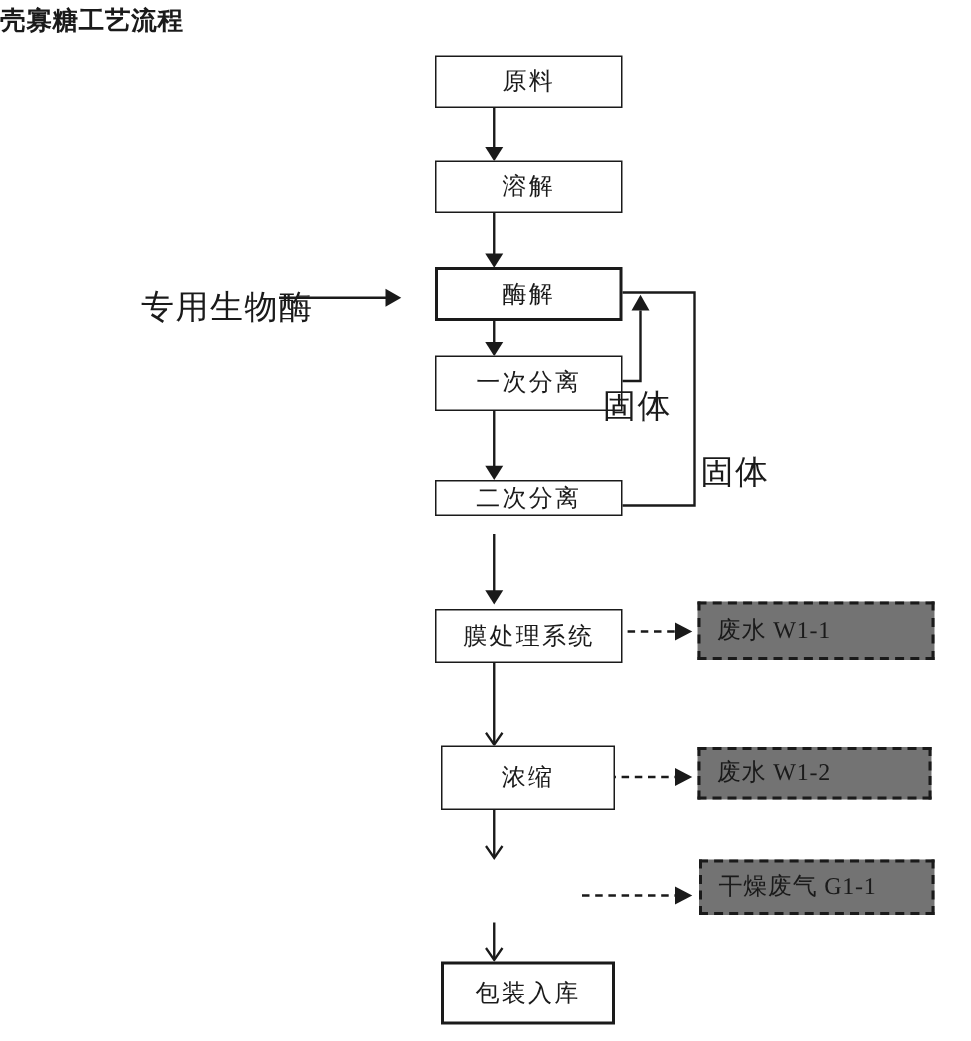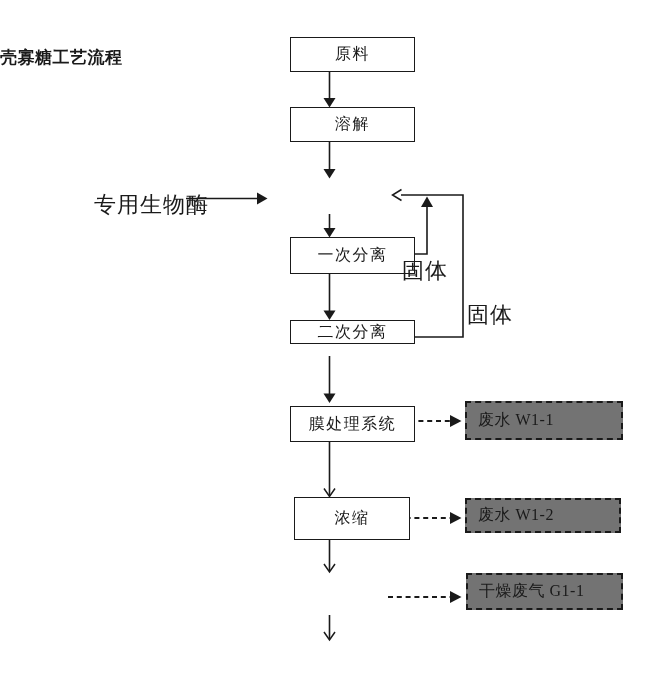--- a/index.html
+++ b/index.html
@@ -3,21 +3,21 @@
 <meta charset="utf-8">
 <style>
   html,body{margin:0;padding:0;background:#ffffff;}
   .canvas{
     position:relative;width:647px;height:694px;background:#ffffff;overflow:hidden;
     font-family:"Liberation Serif","DejaVu Serif",serif;color:#1a1a1a;
   }
   .title{
     position:absolute;left:0;top:2px;
     font-family:"Liberation Sans","DejaVu Sans",sans-serif;
-    font-weight:bold;font-size:17px;letter-spacing:.5px;white-space:nowrap;margin-top:44px;
+    font-weight:bold;font-size:17px;letter-spacing:.5px;white-space:nowrap;
   }
   .box{
     position:absolute;box-sizing:border-box;border:1.5px solid #1a1a1a;background:#ffffff;
     display:flex;align-items:center;justify-content:center;
     font-size:16px;letter-spacing:1.5px;white-space:nowrap;margin-left:23px;
   }
   .box.thick{border-width:2px;}
   .dash-box{
     position:absolute;box-sizing:border-box;border:2px dashed #1a1a1a;background:#737373;
     display:flex;align-items:center;padding-left:11px;
@@ -97,24 +97,26 @@
       <polygon class="head" points="450,512 450,524 461.5,518"></polygon>
     </g>
     <g>
       <line class="dash" x1="388" y1="597" x2="450" y2="597"></line>
       <polygon class="head" points="450,591 450,603 461.5,597"></polygon>
     </g>
   </svg>
 
   <div class="box" style="left:267px;top:37px;width:125px;height:35px">原料</div>
   <div class="box" style="left:267px;top:107px;width:125px;height:35px">溶解</div>
+  <div class="box thick" style="left:267px;top:178px;width:125px;height:36px">酶解</div>
   <div class="box" style="left:267px;top:237px;width:125px;height:37px">一次分离</div>
   <div class="box" style="left:267px;top:320px;width:125px;height:24px">二次分离</div>
   <div class="box" style="left:267px;top:406px;width:125px;height:36px">膜处理系统</div>
   <div class="box" style="left:271px;top:497px;width:116px;height:43px">浓缩</div>
+  <div class="box thick" style="left:271px;top:641px;width:116px;height:42px">包装入库</div>
 
   <div class="dash-box" style="left:465px;top:401px;width:158px;height:39px">废水 W1-1</div>
   <div class="dash-box" style="left:465px;top:498px;width:156px;height:35px">废水 W1-2</div>
   <div class="dash-box" style="left:466px;top:573px;width:157px;height:37px">干燥废气 G1-1</div>
 
   <div class="float-label" style="left:94px;top:190px">专用生物酶</div>
   <div class="float-label" style="left:402px;top:256px">固体</div>
   <div class="float-label" style="left:467px;top:300px">固体</div>
 
 </div>

